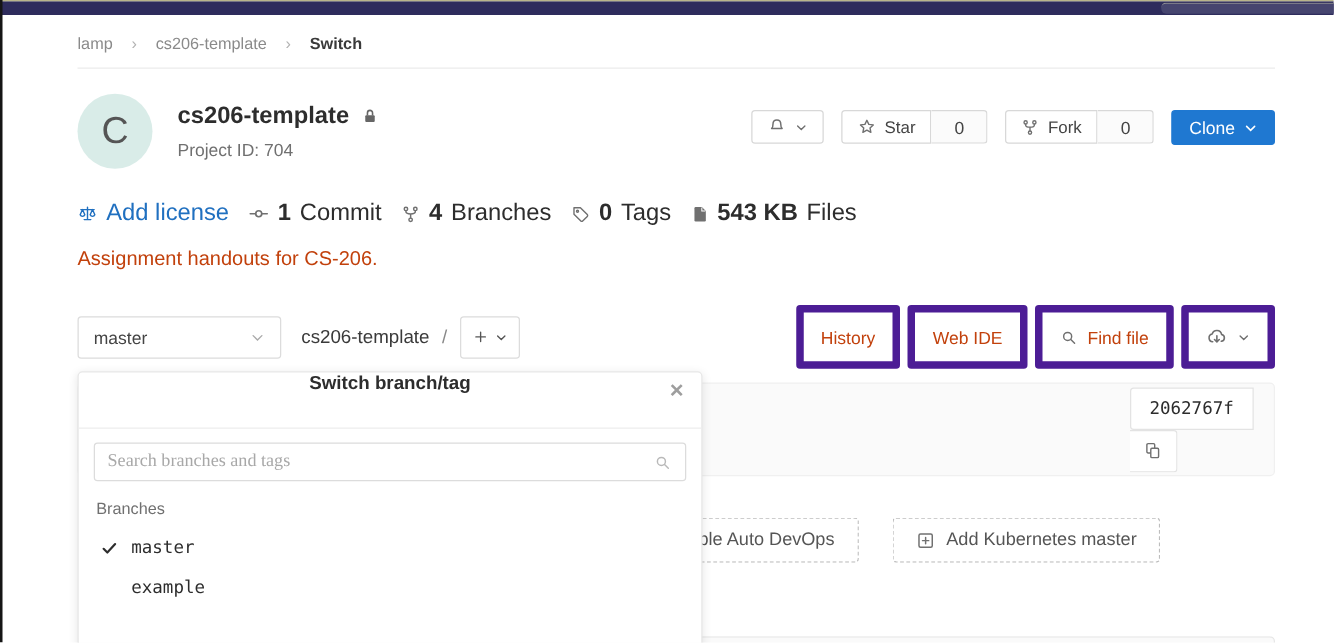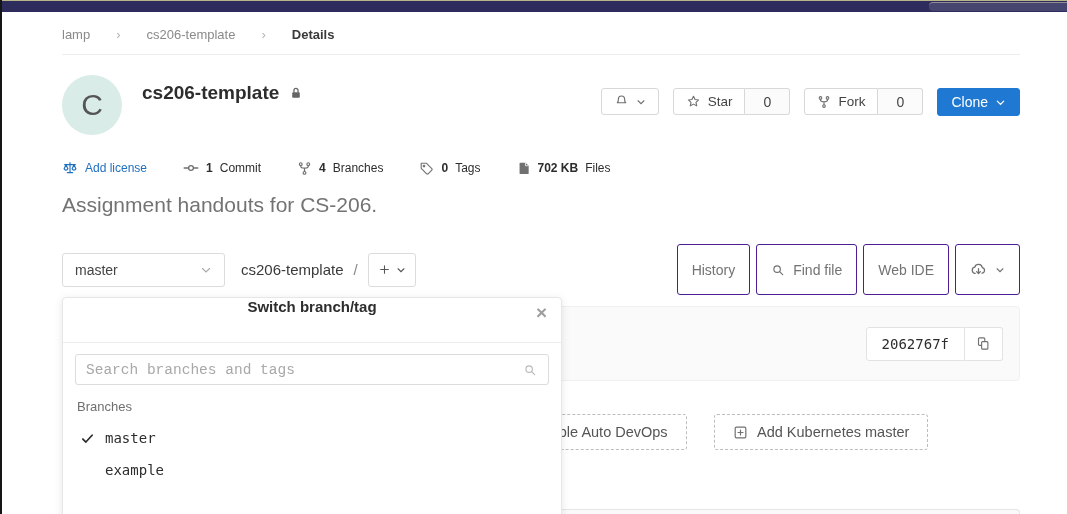--- a/index.html
+++ b/index.html
@@ -13,21 +13,21 @@
 
   
   .top-accent { position:absolute; top:0; left:0; right:0; height:1px; background:#b9b58b; z-index:40; }
   .navbar { position:absolute; top:1px; left:0; right:0; height:11px; background:#2e2c5c; z-index:35; }
   .navbar-pill { position:absolute; top:1px; right:-10px; width:148px; height:9px; background:#46456f; border-top:1px solid #8f8f93; border-radius:4px; }
   .left-edge { position:absolute; top:0; left:0; width:2px; height:514px; background:#151515; z-index:45; }
 
   .container { position:absolute; left:62px; top:12px; width:958px; }
 
   
-  .breadcrumbs { padding-top:15px; display:flex; align-items:flex-end; gap:26px; font-size:13px; color:#8a8a8a; }
+  .breadcrumbs { padding-top:15px; display:flex; align-items:flex-end; gap:15px; font-size:13px; color:#8a8a8a; }
   .crumb { color:#8a8a8a; cursor:pointer; }
   .crumb-sep { color:#b3b3b3; font-size:13px; }
   .crumb-current { color:#3a3a3a; font-weight:700; }
   .breadcrumb-divider { margin-top:12px; border-bottom:1px solid #ececec; }
 
   
   .proj-header { display:flex; margin-top:20px; }
   .avatar { width:60px; height:60px; border-radius:50%; background:#d9ece8; color:#555;
             font-size:30px; display:flex; align-items:center; justify-content:center; flex:none; }
   .title-wrap { margin-left:20px; padding-top:7px; }
@@ -39,45 +39,45 @@
   .header-actions { margin-left:auto; display:flex; gap:14px; padding-top:13px; align-items:flex-start; }
   .btn { display:inline-flex; align-items:center; justify-content:center; height:27px; padding:0 12px;
          border:1px solid #d8d8d8; border-radius:3px; background:#fff; color:#444; font-size:13.5px; cursor:pointer; gap:7px; white-space:nowrap; }
   .btn-group { display:inline-flex; }
   .btn-group .seg-main { border-radius:3px 0 0 3px; }
   .btn-group .seg-count { border-left:none; border-radius:0 3px 3px 0; background:#fbfbfb; min-width:45px; font-size:14px; padding:0 12px; }
   .clone-btn { background:#1f78d1; border:1px solid #1f78d1; color:#fff; height:28px; padding:0 13px; font-size:14px;text-align:right; }
   .muted-icon { color:#707070; }
 
   
-  .stats { display:flex; align-items:center; gap:36px; margin-top:25px; font-size:12px; }
+  .stats { display:flex; align-items:center; gap:16px; margin-top:25px; font-size:19px; }
   .stat { display:flex; align-items:center; gap:7px; color:#2d2d2d; cursor:pointer; }
   .stat .s-icon { color:#707070; }
   .stat strong { font-weight:700; }
   .stat-link, .stat-link .s-icon { color:#2070c0; }
 
-  .description { margin-top:17px; font-size:21px; color:#737373; }
+  .description { margin-top:17px; font-size:16px; color:#c2410c; }
 
   
   .tree-controls { margin-top:27px; display:flex; align-items:center; }
   .branch-select { width:163px; height:34px; border:1px solid #dcdcdc; border-radius:3px; background:#fff;
                    display:flex; align-items:center; padding:0 12px; font-size:14px; color:#444; cursor:pointer; }
   .branch-select .chev { margin-left:auto; color:#aaa; }
   .path-name { margin-left:16px; font-size:15px; color:#3a3a3a; }
   .path-sep { margin:0 10px; color:#888; font-size:15px; }
   .plus-btn { width:48px; height:34px; border:1px solid #dcdcdc; border-radius:3px; background:#fff;
               display:flex; align-items:center; justify-content:center; gap:5px; color:#555; cursor:pointer; }
   .controls-right { margin-left:auto; display:flex; gap:6px; }
-  .btn-md { height:51px; padding:0 14px; font-size:14px; color:#737373; border:1px solid #4c1d95; border-radius:3px;
+  .btn-md { height:51px; padding:0 14px; font-size:14px; color:#c2410c; border:6px solid #4c1d95; border-radius:3px;
             background:#fff; display:inline-flex; align-items:center; gap:8px; cursor:pointer; white-space:nowrap; }
 
   
   .commit-box { margin-top:11px; height:75px; background:#fafafa; border:1px solid #f0f0f0; border-radius:4px;
                 display:flex; align-items:center; justify-content:flex-end; padding-right:16px; }
-  .sha-group { display:flex; }
+  .sha-group { display:flex;flex-direction:column; }
   .sha { height:34px; background:#fff; border:1px solid #e3e3e3; border-radius:3px 0 0 3px; display:flex;
          align-items:center; padding:0 15px; font-family:"DejaVu Sans Mono", monospace; font-size:14px; color:#2d2d2d; }
   .copy-btn { width:38px; height:34px; background:#fff; border:1px solid #e3e3e3; border-left:none;
               border-radius:0 3px 3px 0; display:flex; align-items:center; justify-content:center; color:#707070; cursor:pointer; }
 
   
   .devops-row { margin-top:33px; height:36px; position:relative; }
   .dashed-btn { position:absolute; top:0; height:36px; display:inline-flex; align-items:center; gap:9px;
                 padding:0 18px; border:1px dashed #bdbdbd; border-radius:3px; color:#555; font-size:14.5px;
                 background:#fff; cursor:pointer; white-space:nowrap; }
@@ -89,21 +89,21 @@
                border-radius:4px 4px 0 0; }
 
   
   .dropdown { position:absolute; left:62px; top:297px; width:500px; height:280px; background:#fff;
               border:1px solid #e7e7e7; border-radius:4px; box-shadow:0 2px 8px rgba(0,0,0,.10); z-index:20; }
   .dd-header { position:relative; height:45px; display:flex; align-items:flex-start; justify-content:center;
                border-bottom:1px solid #ededed; font-size:15px; font-weight:700; color:#2d2d2d; }
   .dd-close { position:absolute; right:14px; top:5px; font-size:19px; color:#9e9e9e; cursor:pointer; line-height:1; }
   .dd-search { padding:11px 12px 2px; position:relative; }
   .dd-search input { width:100%; height:31px; border:1px solid #dcdcdc; border-radius:3px; padding:0 34px 0 10px;
-                     font-size:14.5px; color:#333; font-family:Liberation Mono, monospace; outline:none; }
+                     font-size:14.5px; color:#333; font-family:Liberation Serif, serif; outline:none; }
   .dd-search input::placeholder { color:#a8a8a8; }
   .dd-search .search-glyph { position:absolute; right:24px; top:20px; color:#b9b9b9; }
   .dd-section { padding:12px 14px 2px; font-size:13px; color:#707070; }
   .dd-list { margin-top:6px; }
   .dd-item { position:relative; height:32px; display:flex; align-items:center; padding-left:42px;
              font-family:"DejaVu Sans Mono", monospace; font-size:14px; color:#2d2d2d; cursor:pointer; }
   .dd-item .check { position:absolute; left:18px; color:#2d2d2d; }
 </style>
 </head>
 <body>
@@ -114,36 +114,37 @@
 </div>
 <div class="left-edge"></div>
 
 <div class="container">
 
   <div class="breadcrumbs">
     <span class="crumb">lamp</span>
     <span class="crumb-sep">›</span>
     <span class="crumb">cs206-template</span>
     <span class="crumb-sep">›</span>
-    <span class="crumb-current">Details</span>
+    <span class="crumb-current">Switch</span>
   </div>
   <div class="breadcrumb-divider"></div>
 
   <div class="proj-header">
     <div class="avatar">C</div>
     <div class="title-wrap">
       <div class="title-row">
         <span class="project-title">cs206-template</span>
         <span class="lock">
           <svg width="14" height="14" viewBox="0 0 24 24">
               <rect x="5.5" y="10.5" width="13" height="9.5" rx="1.5" fill="currentColor"></rect>
               <path d="M8.5 11V7.5a3.5 3.5 0 0 1 7 0V11" fill="none" stroke="currentColor" stroke-width="2.2"></path>
             </svg>
         </span>
       </div>
+      <div class="project-id">Project ID: 704</div>
     </div>
 
     <div class="header-actions">
       <button class="btn">
         <span class="muted-icon">
           <svg width="15" height="15" viewBox="0 0 24 24" fill="none" stroke="currentColor" stroke-width="1.9" stroke-linecap="round" stroke-linejoin="round">
               <path d="M12 3.2c-3 0-5 2.3-5 5.3 0 4.2-1.7 5.5-1.7 5.5h13.4S17 12.7 17 8.5c0-3-2-5.3-5-5.3z"></path>
             </svg>
         </span>
         <span class="muted-icon">
@@ -236,21 +237,21 @@
       <span>Tags</span>
     </span>
 
     <span class="stat">
       <span class="s-icon">
         <svg width="14" height="15" viewBox="0 0 24 24">
             <path fill="currentColor" d="M6 2h8.6L20 7.4V20a1.6 1.6 0 0 1-1.6 1.6H6A1.6 1.6 0 0 1 4.4 20V3.6A1.6 1.6 0 0 1 6 2z"></path>
             <path d="M14.5 2.5v4.8h4.8" fill="none" stroke="#fff" stroke-width="1.4"></path>
           </svg>
       </span>
-      <strong>702 KB</strong>
+      <strong>543 KB</strong>
       <span>Files</span>
     </span>
   </div>
 
   <div class="description">Assignment handouts for CS-206.</div>
 
   <div class="tree-controls">
     <div class="branch-select">
       <span>master</span>
       <span class="chev">
@@ -272,30 +273,30 @@
             <path d="M5 9l7 7 7-7"></path>
           </svg>
       </span>
     </button>
 
     <div class="controls-right">
       <button class="btn-md">
         <span>History</span>
       </button>
       <button class="btn-md">
+        <span>Web IDE</span>
+      </button>
+      <button class="btn-md">
         <span class="muted-icon">
           <svg width="14" height="14" viewBox="0 0 24 24" fill="none" stroke="currentColor" stroke-width="2" stroke-linecap="round">
               <circle cx="10.5" cy="10.5" r="5.5"></circle>
               <path d="M14.8 14.8L20 20"></path>
             </svg>
         </span>
         <span>Find file</span>
-      </button>
-      <button class="btn-md">
-        <span>Web IDE</span>
       </button>
       <button class="btn-md">
         <span class="muted-icon">
           <svg width="17" height="17" viewBox="0 0 24 24" fill="none" stroke="currentColor" stroke-width="1.8" stroke-linecap="round" stroke-linejoin="round">
               <path d="M7.3 17.5a4.4 4.4 0 0 1-.6-8.7A5.5 5.5 0 0 1 17.4 9.3a3.9 3.9 0 0 1-.5 7.7"></path>
               <path d="M12 10.8v6.7M9.3 15l2.7 2.7 2.7-2.7"></path>
             </svg>
         </span>
         <span class="muted-icon">
           <svg width="10" height="10" viewBox="0 0 24 24" fill="none" stroke="currentColor" stroke-width="2.6" stroke-linecap="round">

